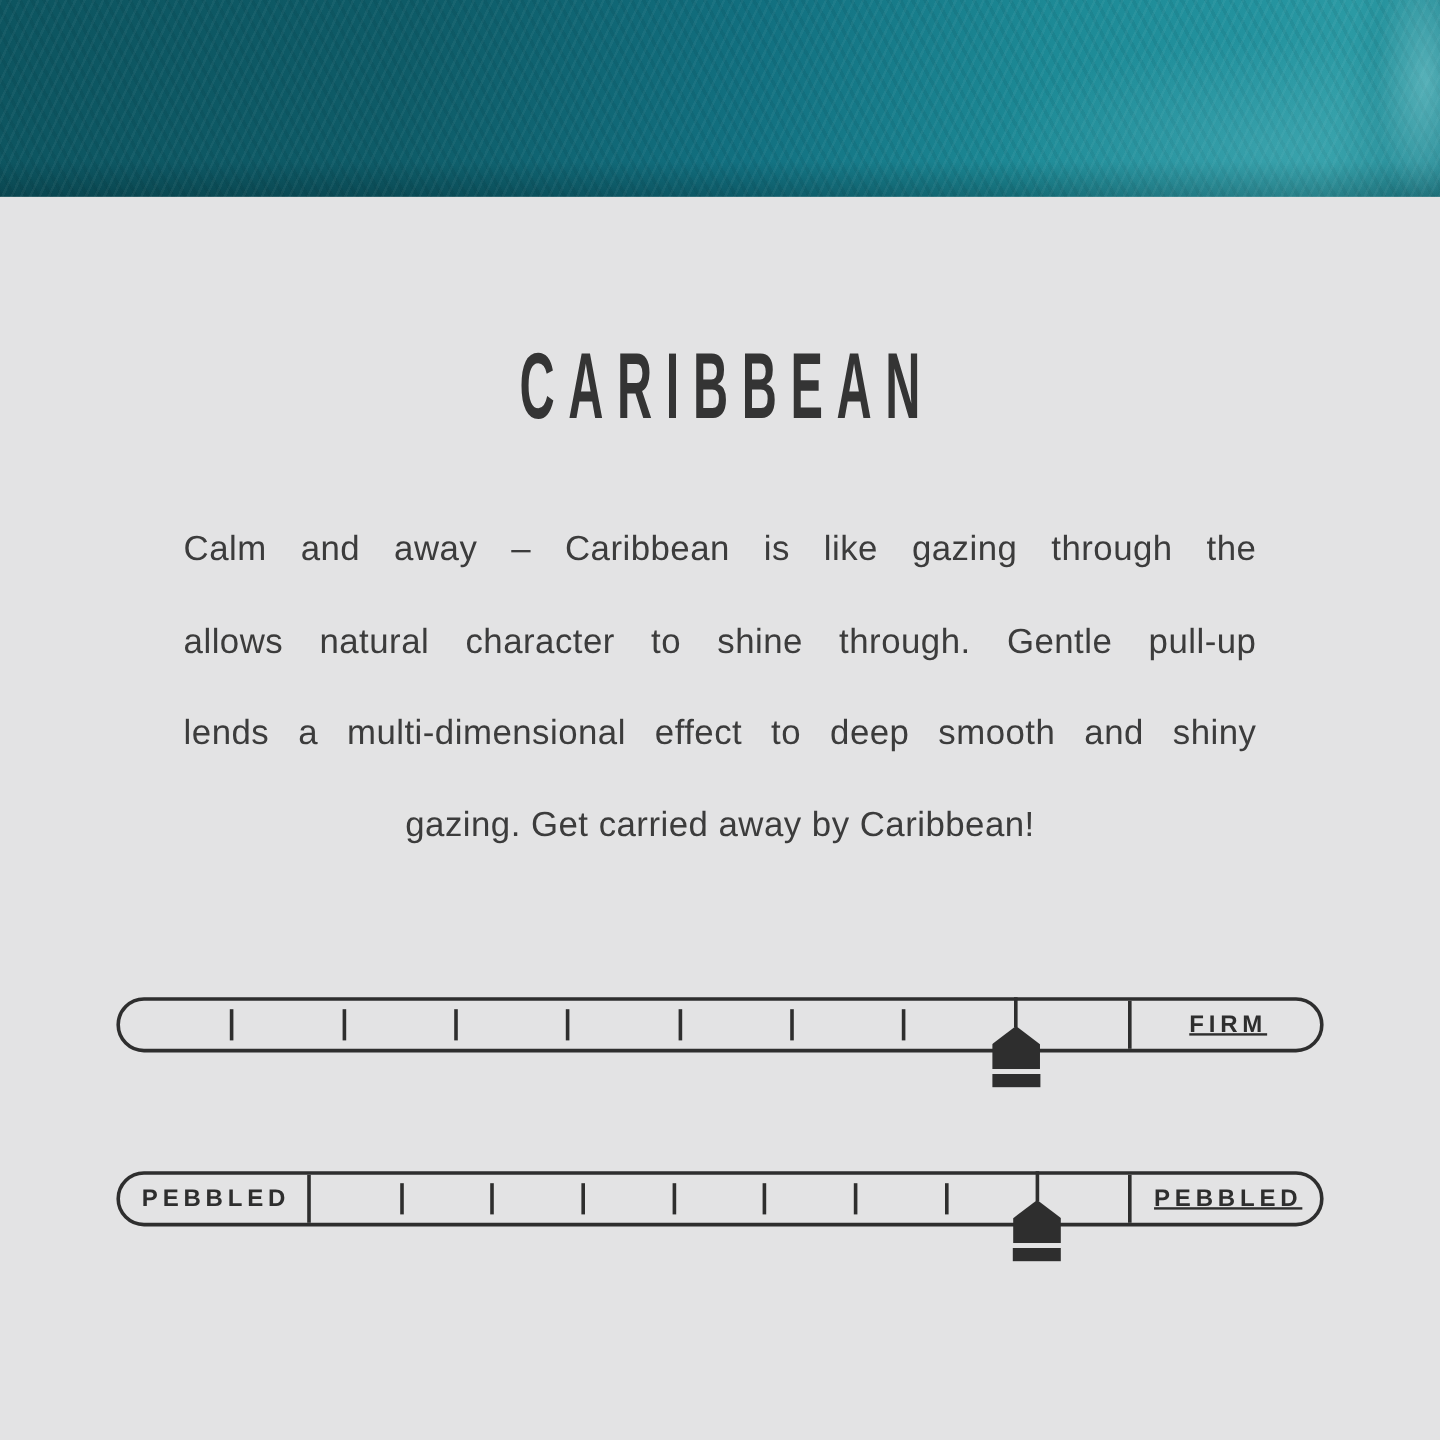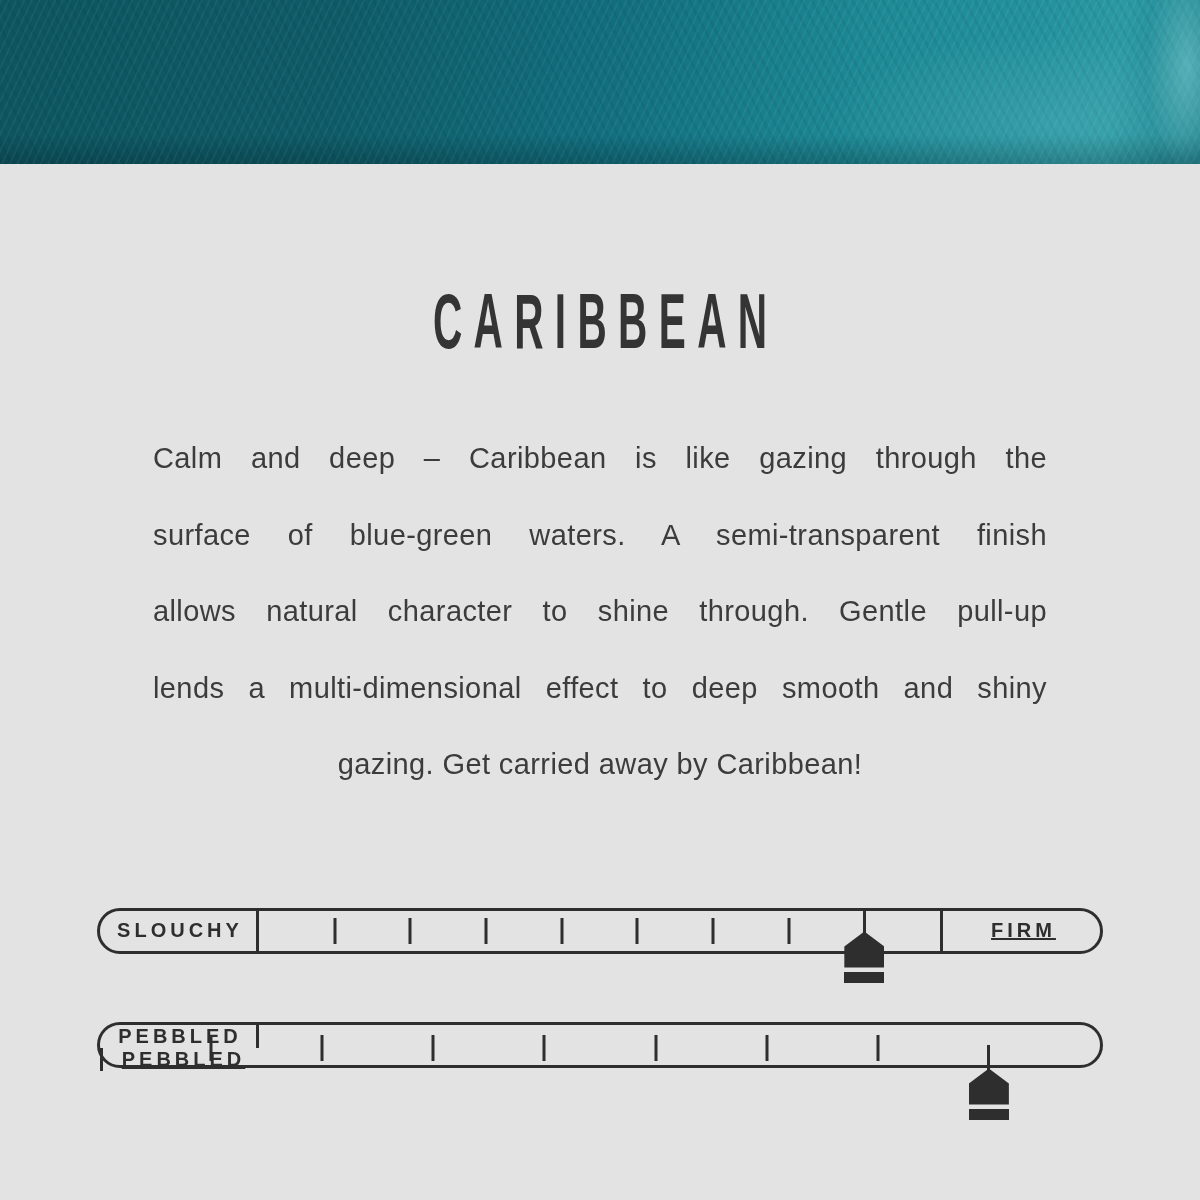--- a/index.html
+++ b/index.html
@@ -58,21 +58,21 @@
   
   .scales{margin-top:105px;}
   .scale{
     width:1006px;margin:0 auto;
     height:46px;
     border:3px solid var(--ink);
     border-radius:23px;
     display:flex;
     background:transparent;
   }
-  .scale + .scale{margin-top:68px;flex-direction:column;}
+  .scale + .scale{margin-top:99px;}
   .cell{display:flex;align-items:center;justify-content:center;}
   .cell.left{width:159px;border-right:3px solid var(--ink);}
   .cell.right{width:160px;border-left:3px solid var(--ink);text-decoration:underline;}
   .cell.mid{flex:1;position:relative;}
   .scale-label{
     font-size:20px;font-weight:700;
     letter-spacing:4px;padding-left:4px;
     color:var(--ink);
     white-space:nowrap;
   }
@@ -100,33 +100,29 @@
 </head>
 <body>
 
 <div class="page">
 
   <div class="banner"></div>
 
   <h1 class="title">CARIBBEAN</h1>
 
   <div class="desc">
-      <div class="line">Calm and deep – Caribbean is like gazing through the</div>
-      <div class="line">surface of blue-green waters. A semi-transparent finish</div>
+      <div class="line">Calm and away – Caribbean is like gazing through the</div>
       <div class="line">allows natural character to shine through. Gentle pull-up</div>
       <div class="line">lends a multi-dimensional effect to deep smooth and shiny</div>
       <div class="line last">gazing. Get carried away by Caribbean!</div>
     </div>
 
   <div class="scales">
 
     <div class="scale">
-      <div class="cell left">
-        <span class="scale-label">SLOUCHY</span>
-      </div>
       <div class="cell mid">
           <div class="tick" style="left: calc(11.1111%);"></div>
           <div class="tick" style="left: calc(22.2222%);"></div>
           <div class="tick" style="left: calc(33.3333%);"></div>
           <div class="tick" style="left: calc(44.4444%);"></div>
           <div class="tick" style="left: calc(55.5556%);"></div>
           <div class="tick" style="left: calc(66.6667%);"></div>
           <div class="tick" style="left: calc(77.7778%);"></div>
           <div class="marker" style="left: calc(88.8889%);">
             <div class="stem"></div>

